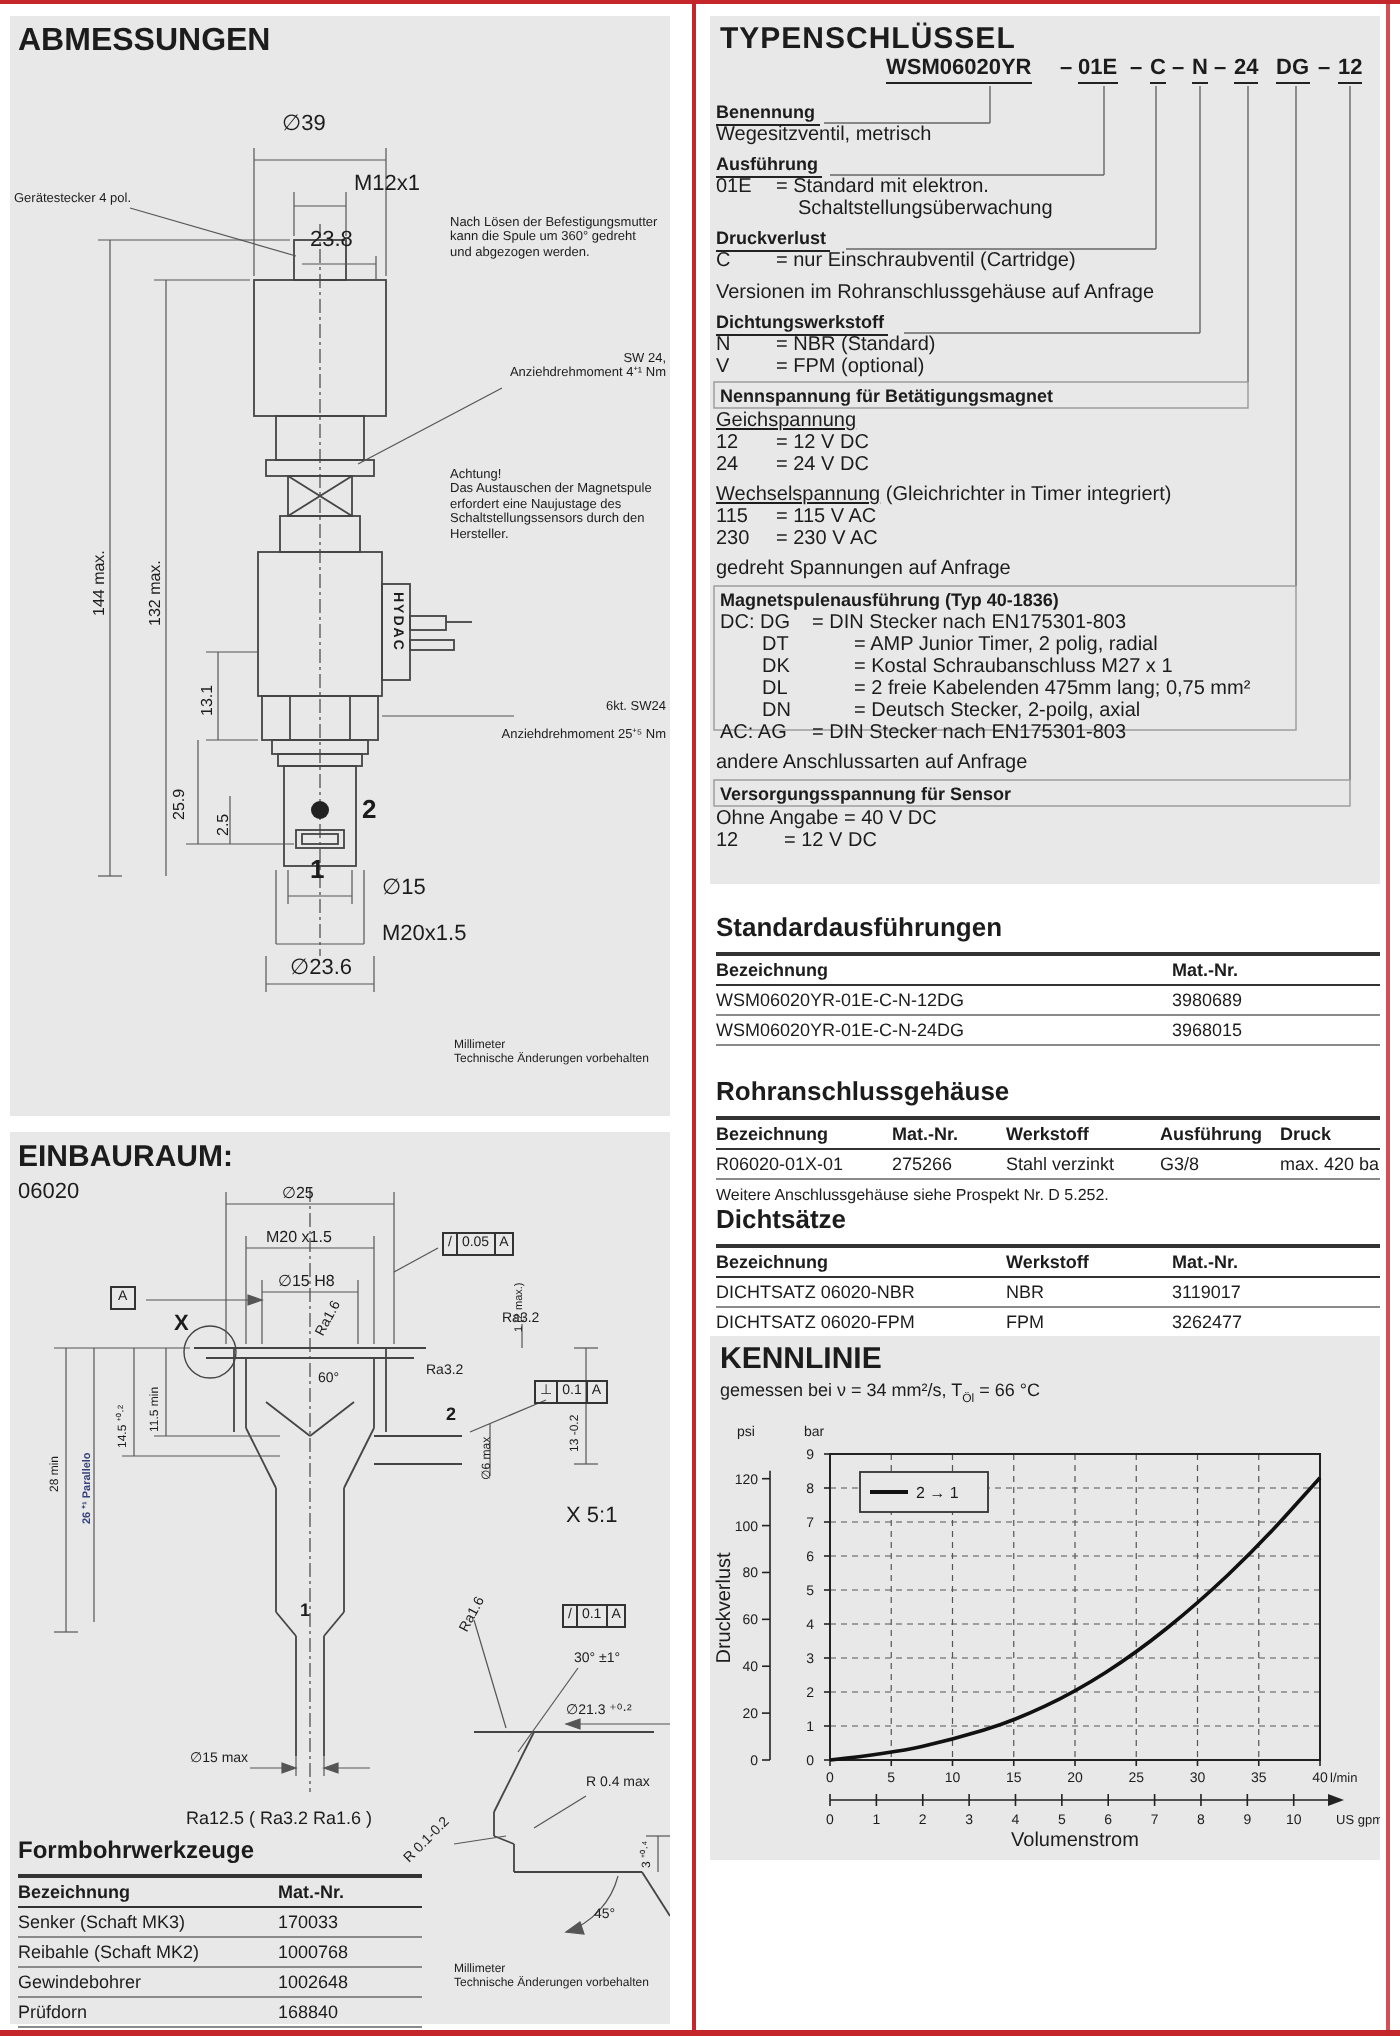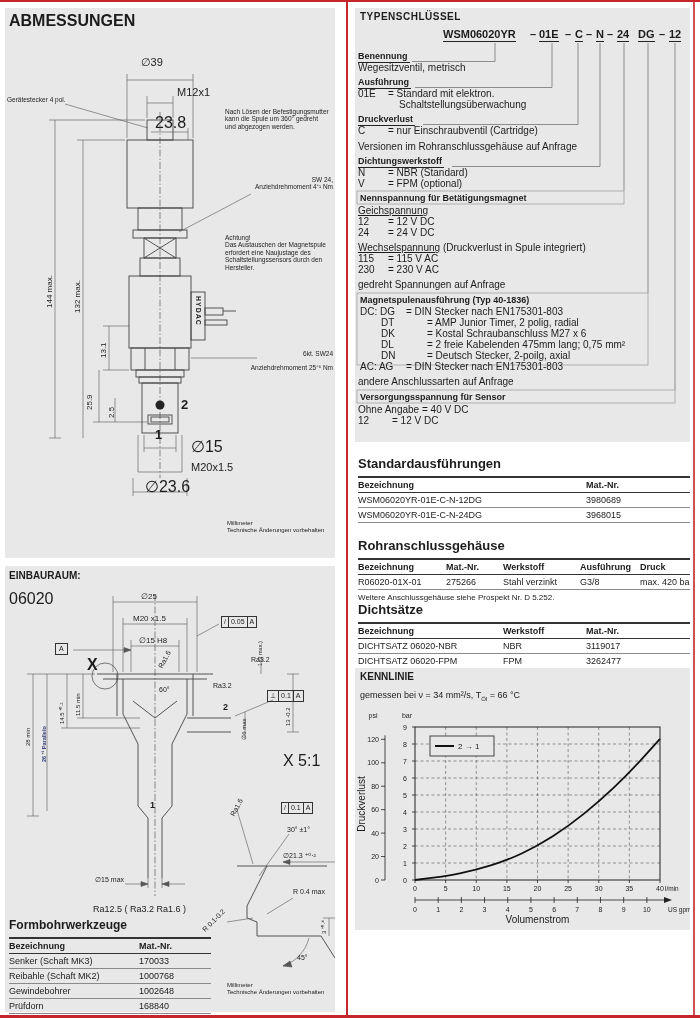--- a/index.html
+++ b/index.html
@@ -3,22 +3,22 @@
 <meta charset="utf-8">
 <style>
   html,body{margin:0;padding:0}
   body{width:700px;height:1018px;position:relative;background:#fff;
        font-family:"Liberation Sans",sans-serif;color:#1c1c1c;overflow:hidden}
   .panel{position:absolute;background:#e8e8e8}
   .redv{position:absolute;top:0;width:2px;height:1018px;background:#c4262b}
   .redh{position:absolute;left:0;width:700px;background:#c4262b}
   .lbl{position:absolute;line-height:1.15;white-space:pre-line;color:#1c1c1c}
   .s55{font-size:5.5px}.s6{font-size:6px}.s65{font-size:6.5px}.s7{font-size:7px}
-  .s8{font-size:8px}.s9{font-size:9px}.s10{font-size:16px}.s11{font-size:11px}
-  .s13{font-size:13px}.s15{font-size:10px}.s16{font-size:16px}
+  .s8{font-size:8px}.s9{font-size:9px}.s10{font-size:11px}.s11{font-size:11px}
+  .s13{font-size:13px}.s15{font-size:15px}.s16{font-size:16px}
   .b{font-weight:bold}
   .ra{text-align:right}
   .rot{transform:rotate(-90deg);transform-origin:0 0;white-space:nowrap}
   .rot45{transform:rotate(-45deg);transform-origin:0 0;white-space:nowrap}
   .rot60{transform:rotate(-62deg);transform-origin:0 0;white-space:nowrap}
   svg.art{position:absolute;left:0;top:0}
   .gdt{position:absolute;display:flex;border:1px solid #333}
   .gdt span{border-right:1px solid #333;padding:0 2px;font-size:7px;line-height:10px}
   .gdt span:last-child{border-right:none}
   .datum{position:absolute;border:1px solid #333;font-size:7px;line-height:10px;padding:0 3px}
@@ -359,39 +359,39 @@
 
   <span class="sec-h" style="left:5px;top:184px;border-bottom:none">Nennspannung für Betätigungsmagnet</span>
   <div class="line un" style="left:3px;top:197px"><span>Geichspannung</span></div>
   <div class="line" style="left:3px;top:208px">
     <span class="k k30">12</span><span>= 12 V DC</span>
   </div>
   <div class="line" style="left:3px;top:219px">
     <span class="k k30">24</span><span>= 24 V DC</span>
   </div>
   <div class="line" style="left:3px;top:234px">
-    <span class="un">Wechselspannung</span><span> (Druckverlust in Spule integriert)</span>
+    <span class="un">Wechselspannung</span><span> (Gleichrichter in Timer integriert)</span>
   </div>
   <div class="line" style="left:3px;top:245px">
     <span class="k k30">115</span><span>= 115 V AC</span>
   </div>
   <div class="line" style="left:3px;top:256px">
     <span class="k k30">230</span><span>= 230 V AC</span>
   </div>
   <div class="line" style="left:3px;top:271px"><span>gedreht Spannungen auf Anfrage</span></div>
 
   <span class="sec-h" style="left:5px;top:286px;border-bottom:none">Magnetspulenausführung (Typ 40-1836)</span>
   <div class="line" style="left:5px;top:298px">
     <span class="k k46">DC: DG</span><span>= DIN Stecker nach EN175301-803</span>
   </div>
   <div class="line" style="left:5px;top:309px">
     <span class="k k46 ind">DT</span><span>= AMP Junior Timer, 2 polig, radial</span>
   </div>
   <div class="line" style="left:5px;top:320px">
-    <span class="k k46 ind">DK</span><span>= Kostal Schraubanschluss M27 x 6</span>
+    <span class="k k46 ind">DK</span><span>= Kostal Schraubanschluss M27 x 1</span>
   </div>
   <div class="line" style="left:5px;top:331px">
     <span class="k k46 ind">DL</span><span>= 2 freie Kabelenden 475mm lang; 0,75 mm²</span>
   </div>
   <div class="line" style="left:5px;top:342px">
     <span class="k k46 ind">DN</span><span>= Deutsch Stecker, 2-poilg, axial</span>
   </div>
   <div class="line" style="left:5px;top:353px">
     <span class="k k46">AC: AG</span><span>= DIN Stecker nach EN175301-803</span>
   </div>

